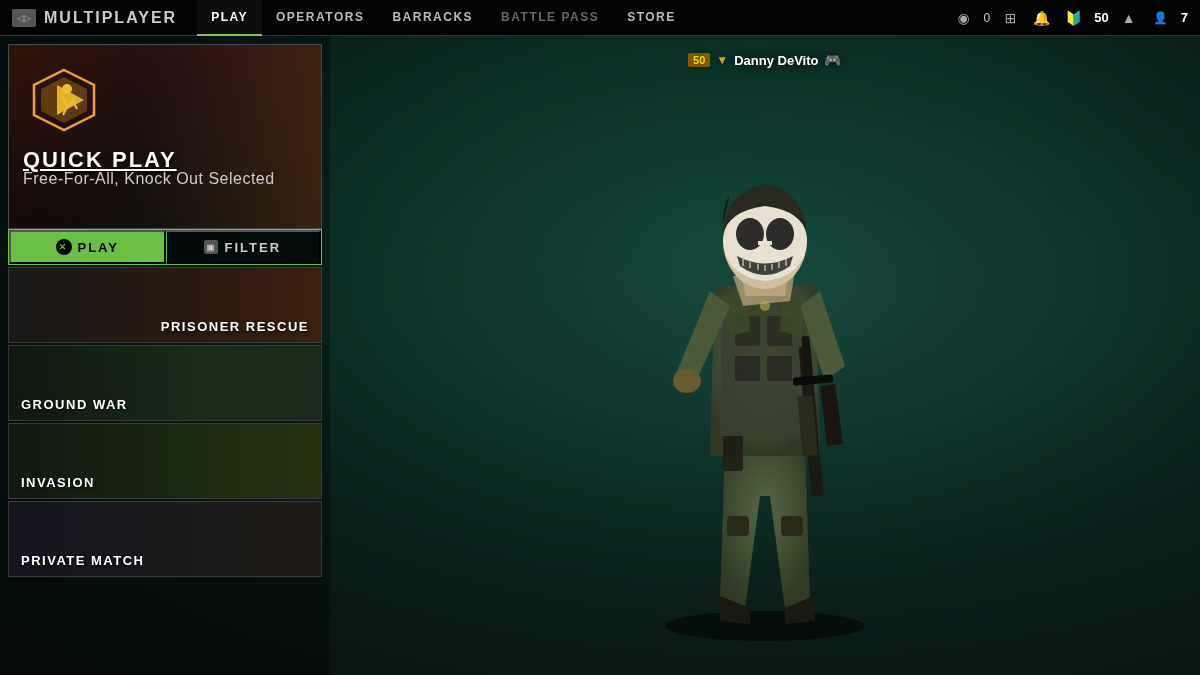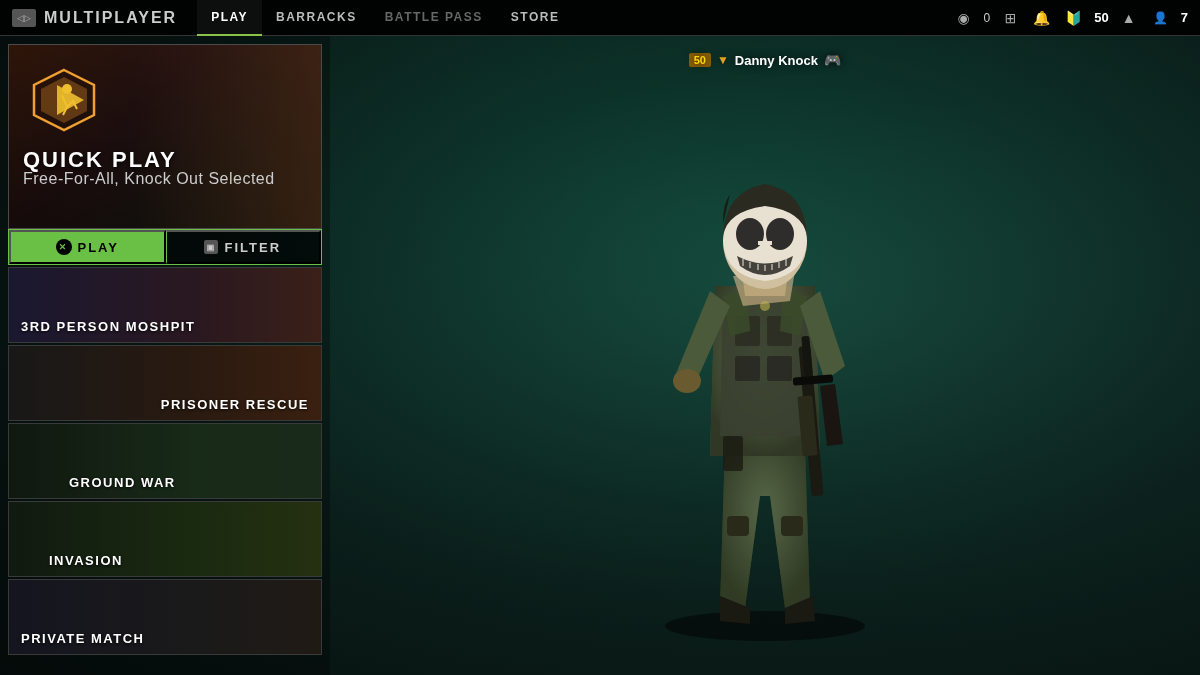--- a/index.html
+++ b/index.html
@@ -189,20 +189,21 @@
     }
     .qp-title {
       position: absolute;
       bottom: 55px;
       left: 14px;
       font-size: 22px;
       font-weight: 900;
       letter-spacing: 2px;
       text-transform: uppercase;
       text-shadow: 0 2px 4px rgba(0,0,0,0.8);
+      text-decoration: underline;
     }
     .qp-subtitle {
       position: absolute;
       bottom: 40px;
       left: 14px;
       font-size: 16px;
       color: #ccc;
       letter-spacing: 0.5px;
     }
 
@@ -296,20 +297,21 @@
 </head>
 <body>
 
 <nav class="top-nav">
   <div class="nav-icon-left">◁▷</div>
   <span class="nav-title">MULTIPLAYER</span>
 
   <div class="nav-items">
 
   <div class="nav-item active">PLAY</div>
+      <div class="nav-item">OPERATORS</div>
       <div class="nav-item">BARRACKS</div>
       <div class="nav-item dimmed">BATTLE PASS</div>
       <div class="nav-item">STORE</div>
     </div>
 
   <div class="nav-right">
     <div class="nav-icon-btn">◉</div>
     <span style="font-size:12px;color:#ccc;">0</span>
     <div class="nav-icon-btn">⊞</div>
     <div class="nav-icon-btn">🔔</div>
@@ -323,21 +325,21 @@
 
 <div class="main">
 
   <div class="bg-scene"></div>
   <div class="bg-glow"></div>
 
   <div class="character-area">
     <div class="player-label">
       <span class="player-level">50</span>
       <span style="color:#e0a020;font-size:12px;">▼</span>
-      <span>Danny Knock</span>
+      <span>Danny DeVito</span>
       <span class="controller-icon">🎮</span>
     </div>
 
     <svg class="character-figure" viewBox="0 0 380 580" xmlns="http://www.w3.org/2000/svg">
       <defs>
         <radialGradient id="bodyGrad" cx="50%" cy="40%" r="60%">
           <stop offset="0%" stop-color="#6a7a5a"></stop>
           <stop offset="100%" stop-color="#2a3020"></stop>
         </radialGradient>
         <radialGradient id="bgCharGrad" cx="50%" cy="50%" r="70%">
@@ -435,30 +437,27 @@
         <span>PLAY</span>
       </button>
       <button class="filter-btn">
         <div class="filter-btn-icon">▣</div>
         <span>FILTER</span>
       </button>
     </div>
 
     <div class="mode-list">
 
-    <div class="mode-item" style="background: linear-gradient(to right, rgb(26, 24, 48) 0%, rgb(42, 24, 32) 60%, rgb(58, 32, 24) 100%);">
-          <div class="mode-name">3RD PERSON MOSHPIT</div>
-        </div>
         <div class="mode-item" style="background: linear-gradient(to right, rgb(24, 24, 24) 0%, rgb(42, 26, 16) 60%, rgb(58, 32, 16) 100%); justify-content: flex-end;">
           <div class="mode-name">PRISONER RESCUE</div>
         </div>
-        <div class="mode-item" style="background: linear-gradient(to right, rgb(16, 24, 16) 0%, rgb(24, 42, 24) 60%, rgb(26, 42, 26) 100%); padding-left: 48px;">
+        <div class="mode-item" style="background: linear-gradient(to right, rgb(16, 24, 16) 0%, rgb(24, 42, 24) 60%, rgb(26, 42, 26) 100%);">
           <div class="mode-name">GROUND WAR</div>
         </div>
-        <div class="mode-item" style="background: linear-gradient(to right, rgb(16, 26, 16) 0%, rgb(26, 42, 16) 60%, rgb(37, 48, 16) 100%); padding-left: 28px;">
+        <div class="mode-item" style="background: linear-gradient(to right, rgb(16, 26, 16) 0%, rgb(26, 42, 16) 60%, rgb(37, 48, 16) 100%);">
           <div class="mode-name">INVASION</div>
         </div>
         <div class="mode-item" style="background: linear-gradient(to right, rgb(21, 21, 32) 0%, rgb(26, 26, 26) 60%, rgb(32, 26, 21) 100%);">
           <div class="mode-name">PRIVATE MATCH</div>
         </div>
       </div>
 
   </div>
 </div>
 

